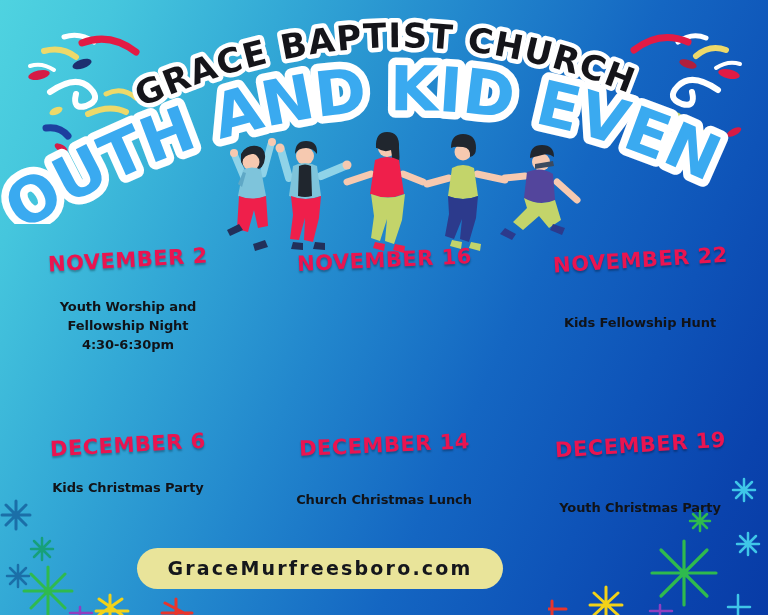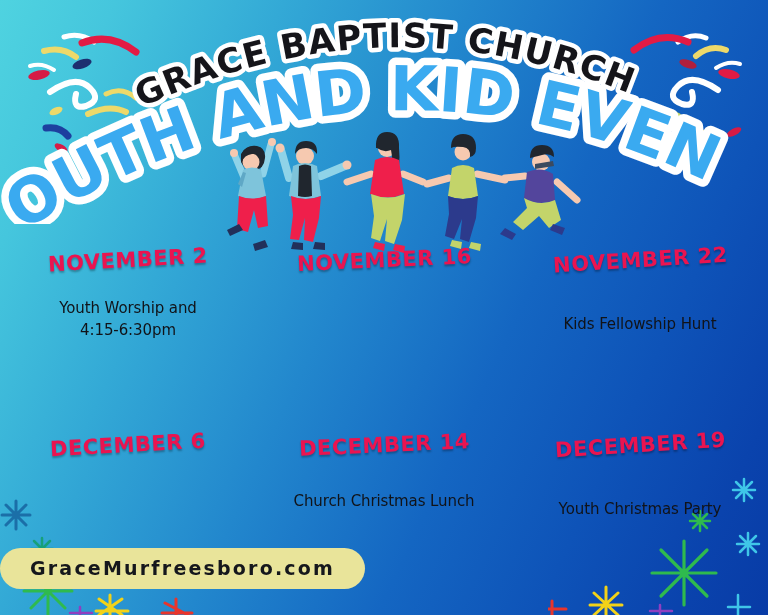--- a/index.html
+++ b/index.html
@@ -63,36 +63,37 @@
     text-shadow: 0 2px 2px rgba(0,0,0,0.28);
     white-space: nowrap;
   }
   .cell.mid .date { transform: rotate(-2.6deg); }
   .cell.right .date { transform: rotate(-3.6deg); }
 
   .desc {
     margin-top: 26px;
     color: #111318;
     font-family: "DejaVu Sans", sans-serif;
-    font-weight: normal;
-    font-size: 15px;
+    font-weight: bold;
+    font-size: 13px;
     line-height: 1.45;
     letter-spacing: -0.1px;
   }
   .row-2 .desc { margin-top: 22px; }
   .cell.mid .desc { margin-top: 34px; }
   .cell.right .desc { margin-top: 42px; }
   .row-2 .cell.mid .desc,
   .row-2 .cell.right .desc { }
 
   
   .footer-wrap {
     position: absolute;
     left: 0; bottom: 26px;
     width: 640px;
+    text-align: center;
   }
   .url-pill {
     display: inline-block;
     background: #e9e49a;
     color: #15171c;
     border-radius: 22px;
     padding: 9px 30px 10px;
     font-family: "DejaVu Sans", sans-serif;
     font-weight: bold;
     font-size: 19px;
@@ -273,39 +274,43 @@
     </g>
   </svg>
 
   <div class="events">
 
     <div class="row row-1">
       <div class="cell left">
         <div class="date">NOVEMBER 2</div>
         <div class="desc">
           <div>Youth Worship and</div>
-          <div>4:15-6:30pm</div>
+          <div>Fellowship Night</div>
+          <div>4:30-6:30pm</div>
         </div>
       </div>
 
       <div class="cell mid">
         <div class="date">NOVEMBER 16</div>
       </div>
 
       <div class="cell right">
         <div class="date">NOVEMBER 22</div>
         <div class="desc">
           <div>Kids Fellowship Hunt</div>
         </div>
       </div>
     </div>
 
     <div class="row row-2">
       <div class="cell left">
         <div class="date">DECEMBER 6</div>
+        <div class="desc">
+          <div>Kids Christmas Party</div>
+        </div>
       </div>
 
       <div class="cell mid">
         <div class="date">DECEMBER 14</div>
         <div class="desc">
           <div>Church Christmas Lunch</div>
         </div>
       </div>
 
       <div class="cell right">

